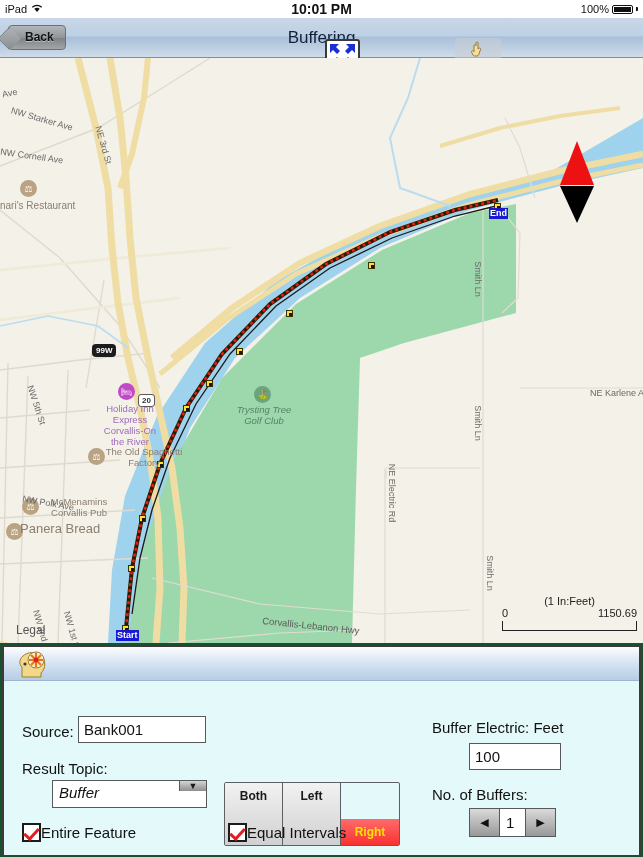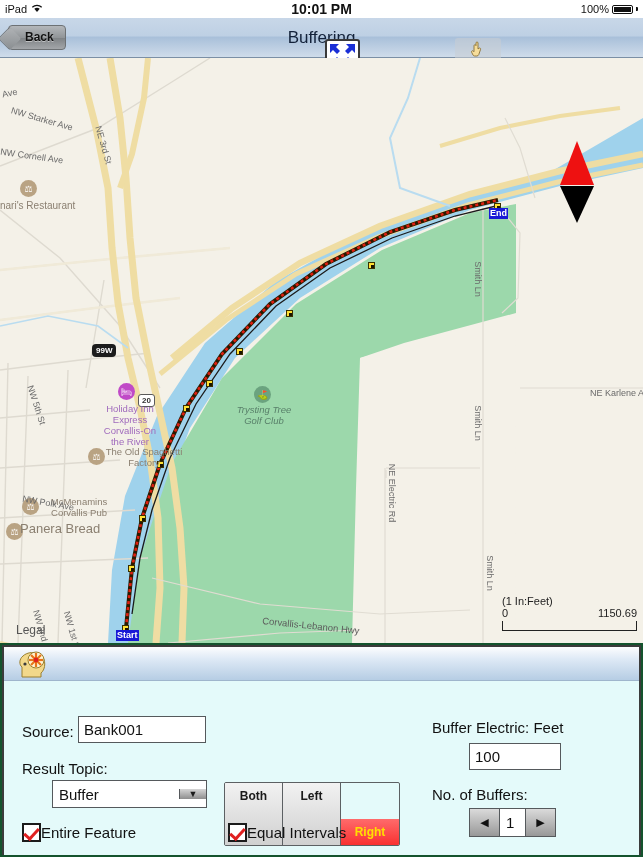--- a/index.html
+++ b/index.html
@@ -94,21 +94,21 @@
   .vertex:after {
     content: ""; position: absolute; left: 2px; top: 2px; width: 3px; height: 3px; background: #1a1400;
   }
   .endpoint-badge {
     position: absolute; background: #1919d6; color: #fff; font-size: 9px;
     font-weight: bold; padding: 0 1px; line-height: 11px;
   }
   .northarrow { position: absolute; left: 556px; top: 81px; }
   .scalebar {
     position: absolute; right: 6px; bottom: 12px; width: 135px;
-    color: #222; font-size: 11px; 
+    color: #222; font-size: 11px; text-align: center;
   }
   .scalebar-row { display: flex; justify-content: space-between; font-size: 11px; }
   .scalebar-bar { margin-top: 2px; height: 10px; border: 1px solid #222; border-top: none; }
   .legal { position: absolute; left: 4px; bottom: 6px; font-size: 12px; color: #555; padding-left: 12px; }
 
   
   .panel {
     position: absolute; left: 2px; top: 645px; width: 639px; height: 210px;
     background: #e6fafa; border: 2px solid #3b3b3b;
   }
@@ -120,21 +120,21 @@
   .panel-body { position: relative; height: 174px; background: #e4fafa; }
 
   .lbl { position: absolute; font-size: 15px; color: #111; }
   .txtbox {
     position: absolute; background: #fff; border: 1px solid #55595c;
     font-size: 15px; color: #111; padding: 2px 5px;
     font-family: "Liberation Sans", sans-serif;
   }
   .dropdown {
     position: absolute; background: #fff; border: 1px solid #55595c;
-    display: flex; align-items: center;
+    display: flex; align-items: flex-start; font-style: italic;
   }
   .dd-text { flex: 1; font-size: 15px; padding: 3px 6px; color: #111; }
   .dd-arrow {
     width: 27px; border-left: 1px solid #55595c;
     background: linear-gradient(to bottom, #d5d5d5, #8e8e8e);
     display: flex; align-items: center; justify-content: center;
     font-size: 9px; color: #1b1b1b;
   }
   .seg {
     position: absolute; display: flex; border: 1px solid #5c6063; border-radius: 2px; overflow: hidden;

